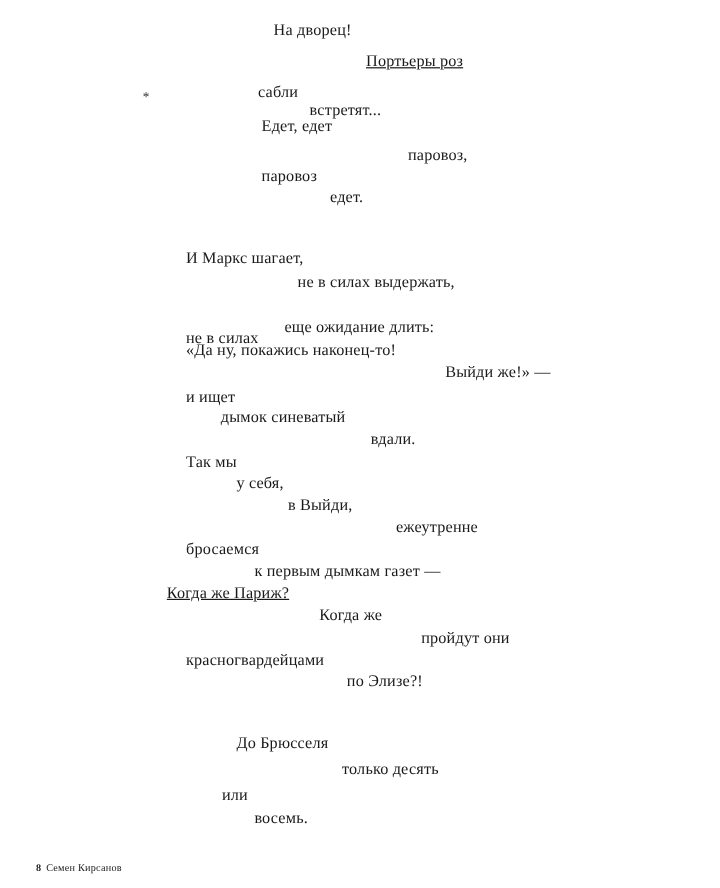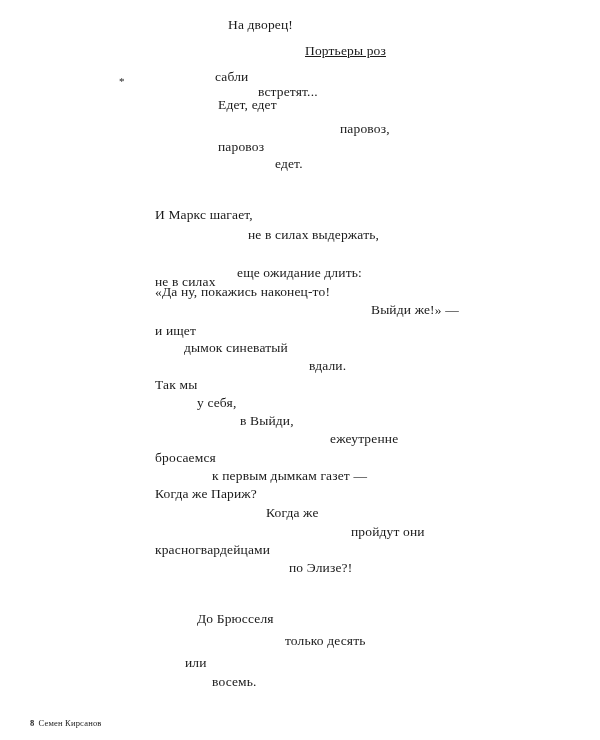--- a/index.html
+++ b/index.html
@@ -86,21 +86,21 @@
       <div class="line" style="left: 371px; top: 303px;">Выйди же!» —</div>
       <div class="line" style="left: 155px; top: 324px;">и ищет</div>
       <div class="line" style="left: 184px; top: 341px;">дымок синеватый</div>
       <div class="line" style="left: 309px; top: 359px;">вдали.</div>
       <div class="line" style="left: 155px; top: 378px;">Так мы</div>
       <div class="line" style="left: 197px; top: 396px;">у себя,</div>
       <div class="line" style="left: 240px; top: 414px;">в Выйди,</div>
       <div class="line" style="left: 330px; top: 432px;">ежеутренне</div>
       <div class="line" style="left: 155px; top: 451px;">бросаемся</div>
       <div class="line" style="left: 212px; top: 469px;">к первым дымкам газет —</div>
-      <div class="line" style="left: 155px; top: 487px;">Когда же Париж?</div>
+      <div class="line" style="left: 139px; top: 487px; text-decoration: underline;">Когда же Париж?</div>
       <div class="line" style="left: 266px; top: 506px;">Когда же</div>
       <div class="line" style="left: 351px; top: 525px;">пройдут они</div>
       <div class="line" style="left: 155px; top: 543px;">красногвардейцами</div>
       <div class="line" style="left: 289px; top: 561px;">по Элизе?!</div>
       <div class="line" style="left: 197px; top: 612px;">До Брюсселя</div>
       <div class="line" style="left: 285px; top: 634px;">только десять</div>
       <div class="line" style="left: 185px; top: 656px; text-align: center;">или</div>
       <div class="line" style="left: 212px; top: 675px;">восемь.</div>
     </div>
 

